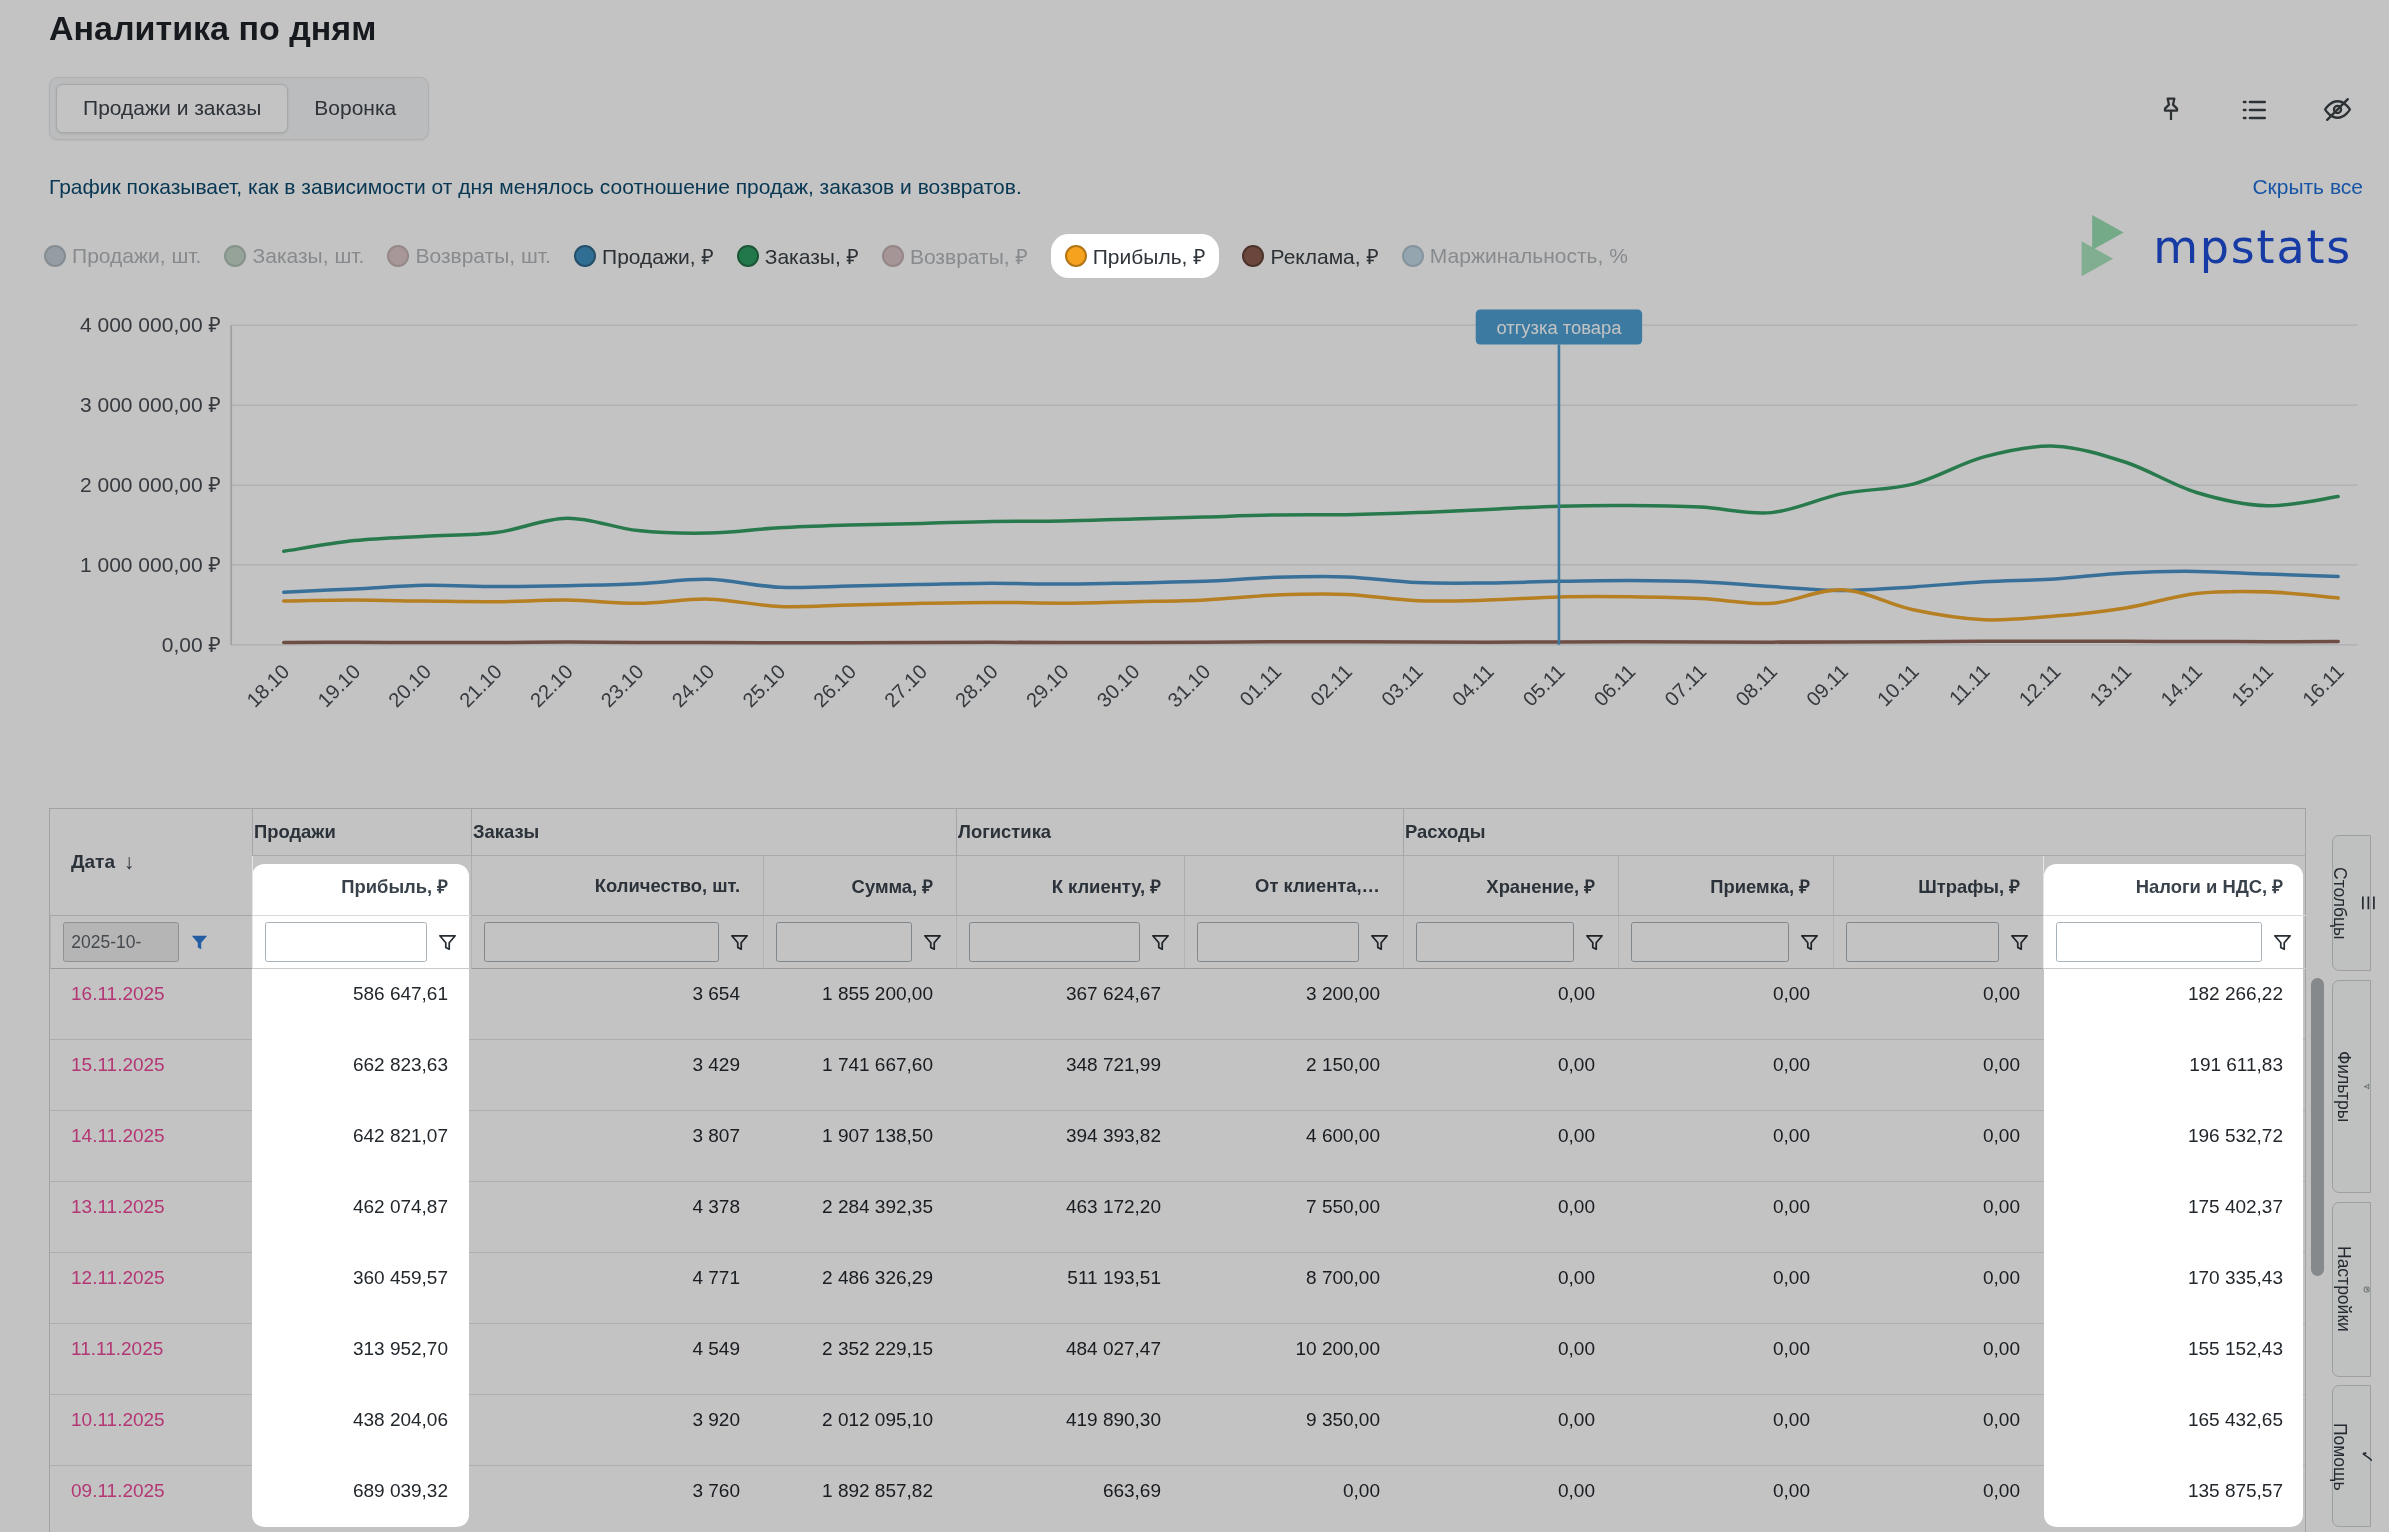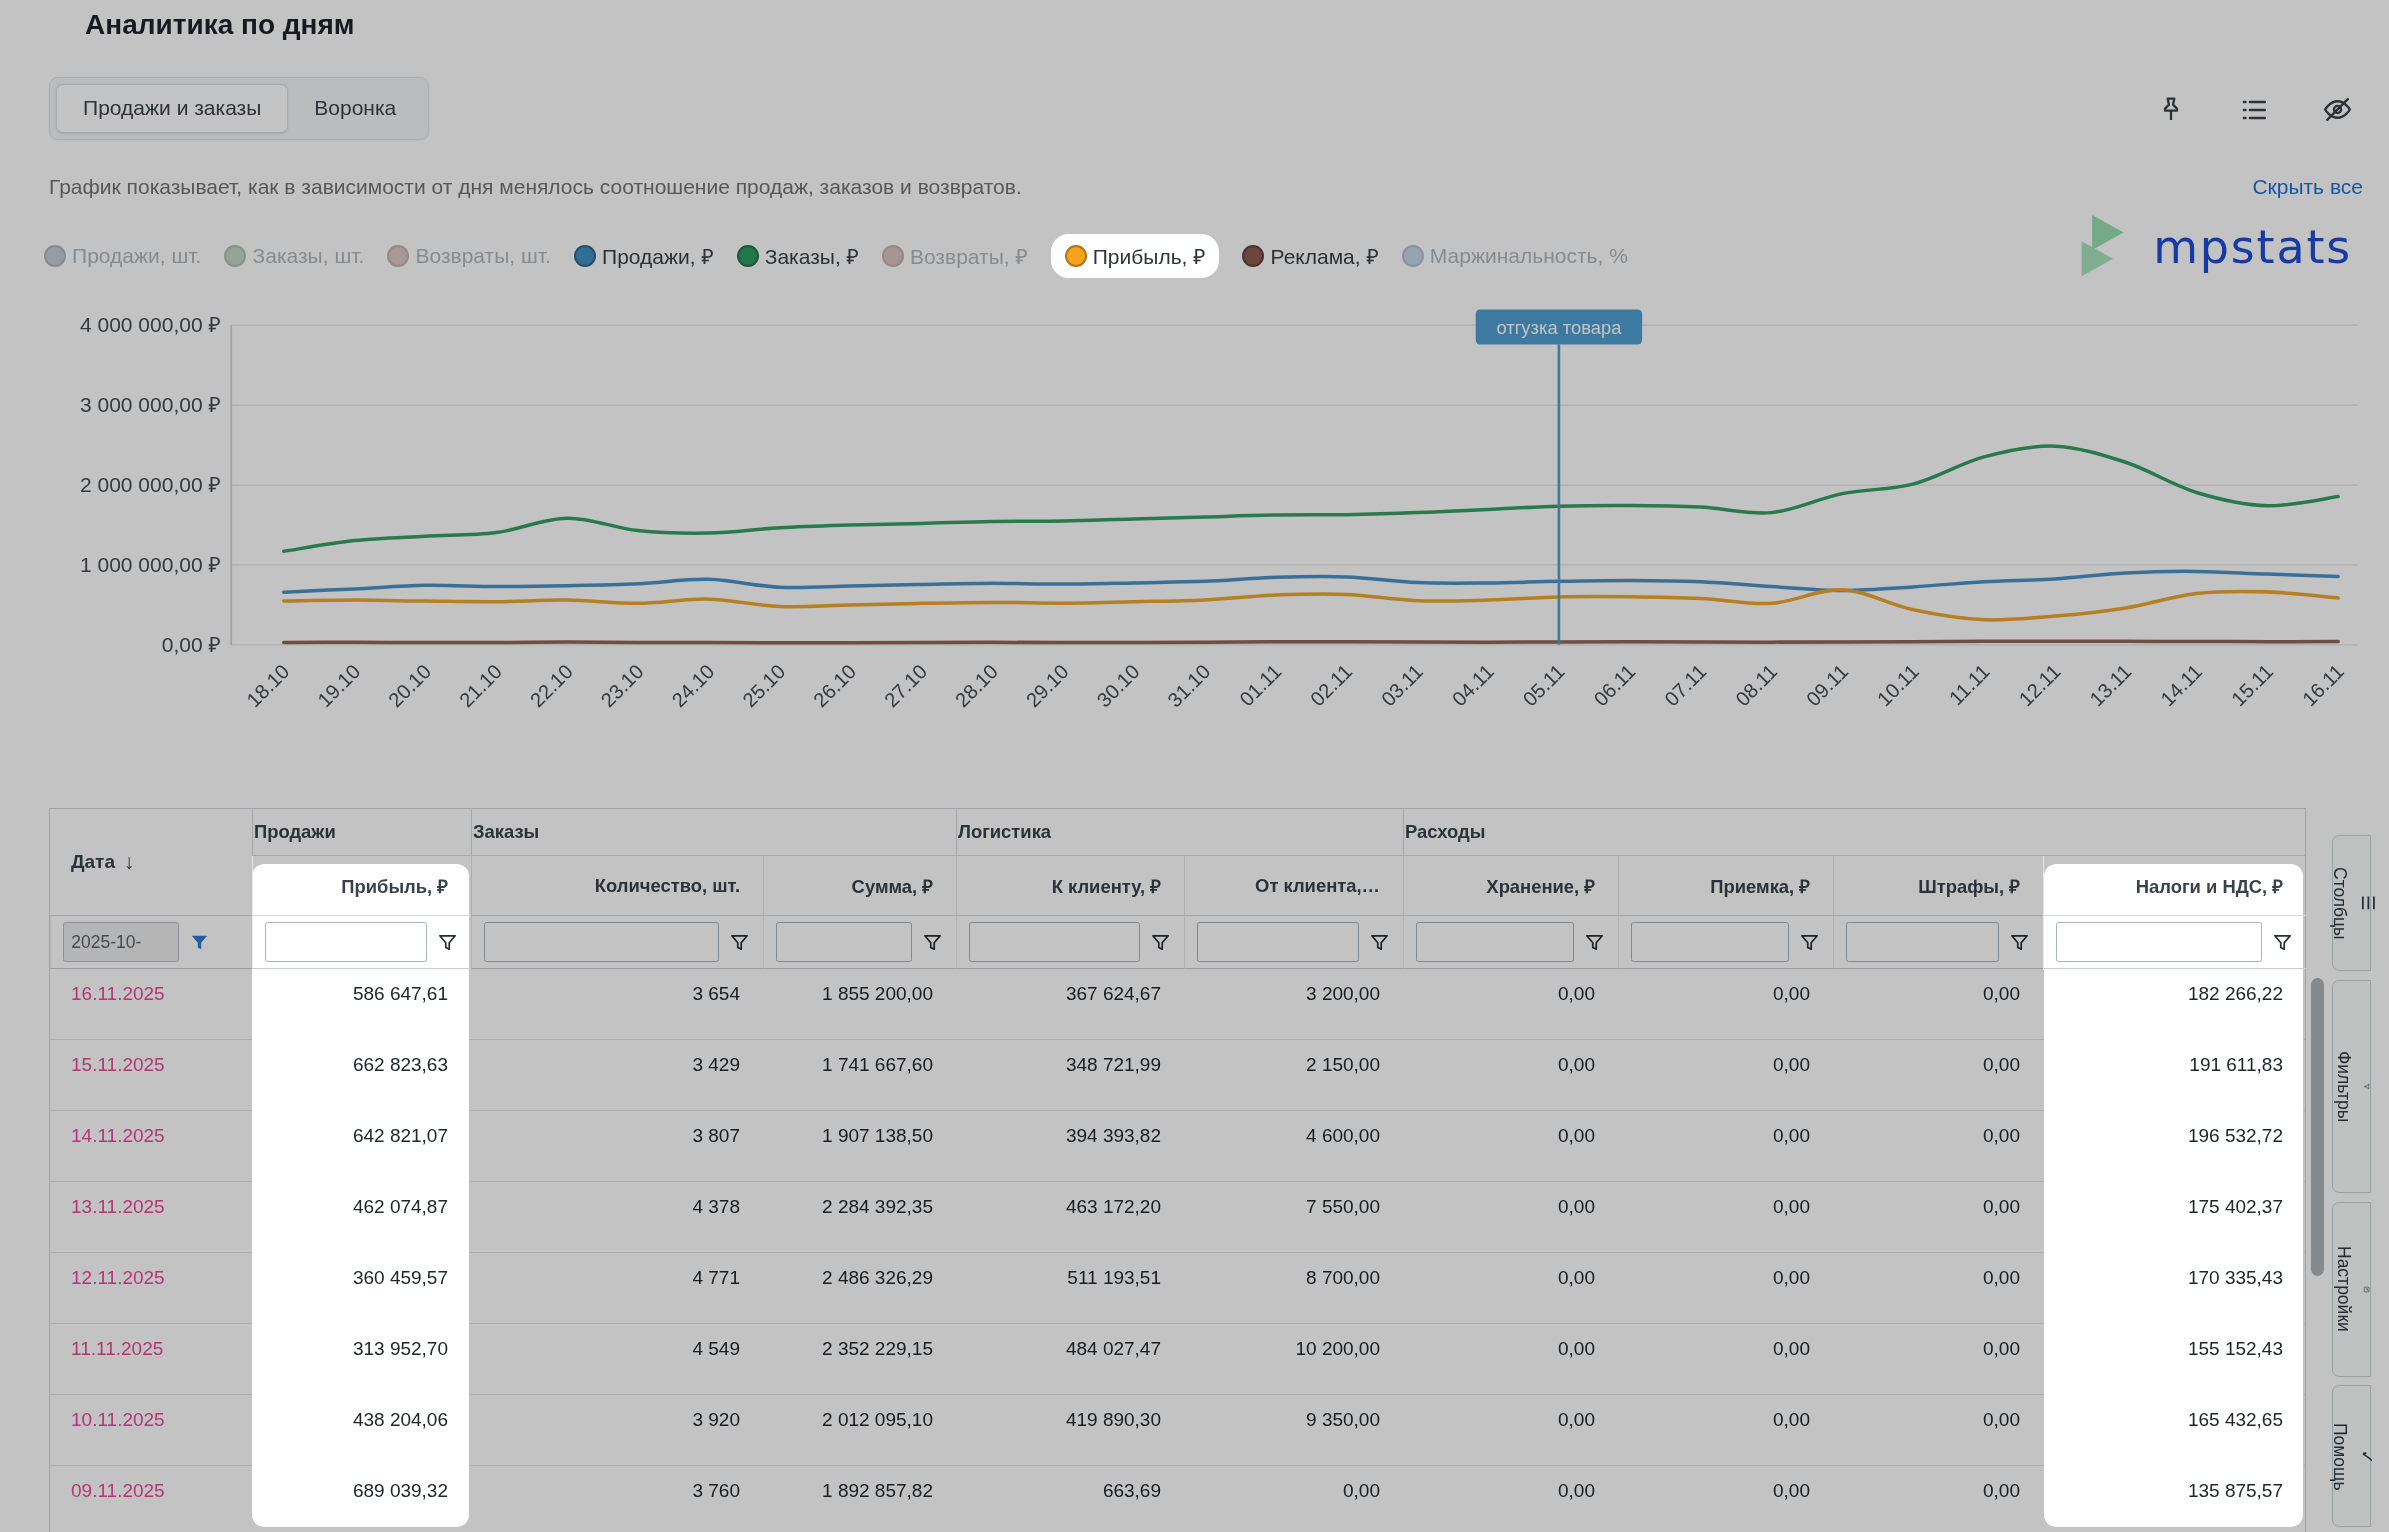--- a/index.html
+++ b/index.html
@@ -1,26 +1,26 @@
 <!DOCTYPE html>
 <html style="font-size:14px"><head>
 <meta charset="utf-8">
 <style>
   html,body{margin:0;padding:0;background:#fff;font-family:"Liberation Sans",sans-serif;}
   body{width:2389px;height:1533px;position:relative;overflow:hidden;}
 
   
-  .page-title{position:absolute;left:49px;top:8.8px;font-size:28px;font-weight:700;color:#1d2329;margin-left:36px;}
+  .page-title{position:absolute;left:49px;top:8.8px;font-size:34px;font-weight:700;color:#1d2329;}
   .tabgroup{position:absolute;left:49px;top:77px;display:flex;align-items:center;padding:6.1px;
             background:#f5f6f7;border:0.9px solid #e3e5e7;border-radius:8.8px;box-shadow:0 0.9px 1.8px rgba(0,0,0,.05);}
   .vtab{font-size:21px;color:#3c434a;padding:11.4px 26px;border-radius:7px;white-space:nowrap;cursor:pointer;}
   .vtab.active{background:#fff;border:0.9px solid #d9dcde;box-shadow:0 0.9px 2.6px rgba(0,0,0,.10);font-weight:400;}
   .top-icons{position:absolute;top:93px;right:35px;display:flex;gap:51px;align-items:center;}
   .top-icons svg{display:block;}
-  .descr{position:absolute;left:49px;top:175px;font-size:21px;color:#737373;}
+  .descr{position:absolute;left:49px;top:175px;font-size:21px;color:#0c4a6e;}
   .hide-all{position:absolute;top:175px;right:26px;font-size:21px;color:#1e6fd8;cursor:pointer;}
 
   
   .legend{position:absolute;left:44px;top:229px;display:flex;align-items:center;gap:23px;height:53px;justify-content:space-between;}
   .legend-item{display:flex;align-items:center;gap:6.1px;font-size:21px;color:#3a4147;cursor:pointer;white-space:nowrap;}
   .legend-item.muted{color:#b2b6ba;}
   .legend-dot{width:22px;height:22px;border-radius:50%;box-sizing:border-box;border:2.2px solid rgba(0,0,0,.28);flex:none;}
   .legend-item.muted .legend-dot{border-color:rgba(0,0,0,.10);}
   .legend-item.spotlight{position:relative;z-index:52;background:#fff;border-radius:17.5px;padding:8px 14px;color:#2f353b;}
   .logo{position:absolute;top:215px;right:37px;display:flex;align-items:center;gap:17.5px;}

